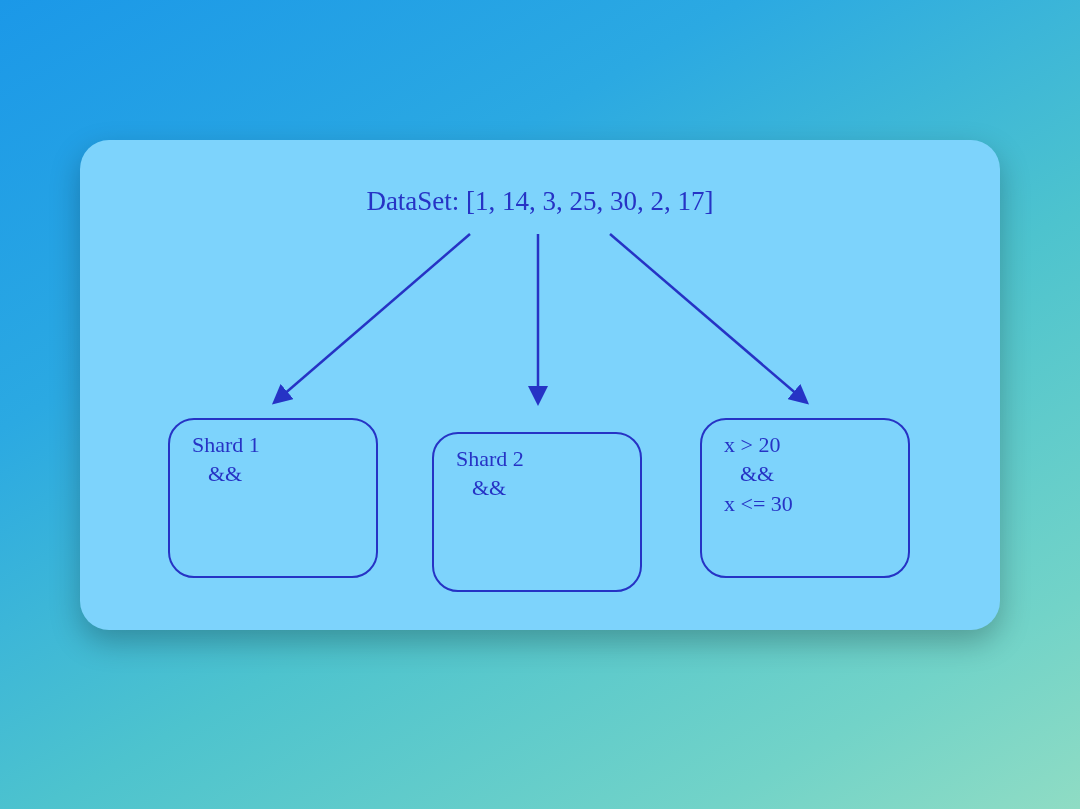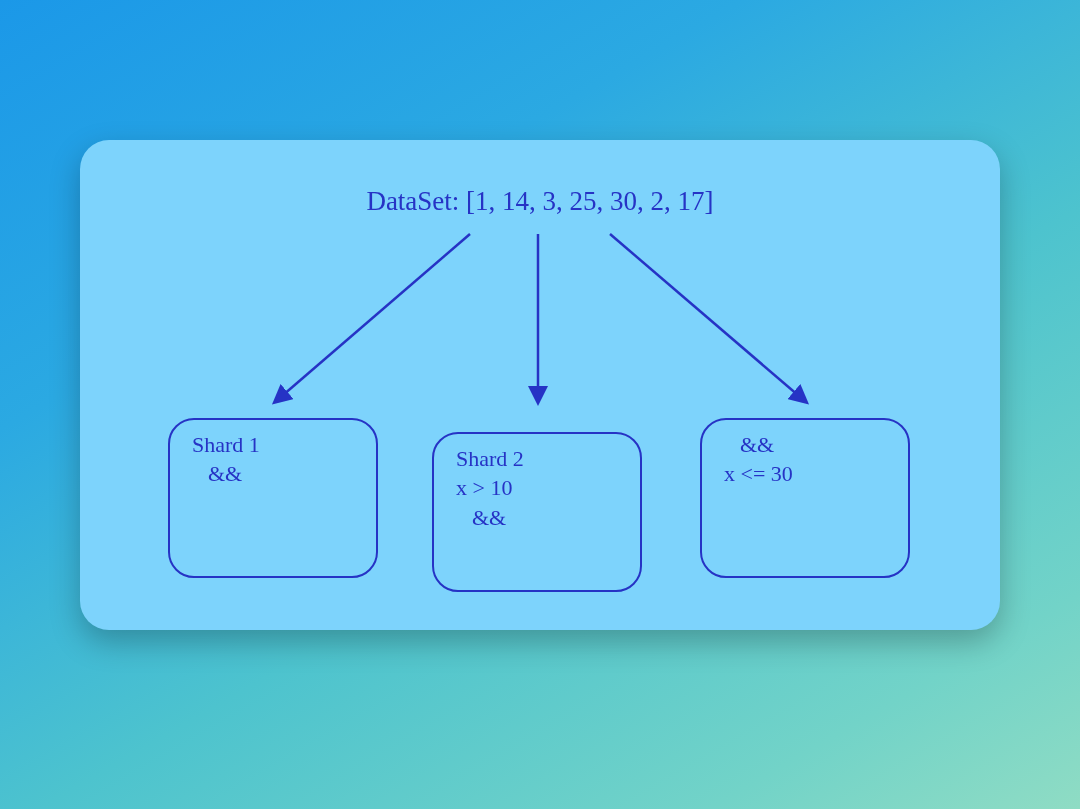--- a/index.html
+++ b/index.html
@@ -76,20 +76,20 @@
     <line x1="458" y1="94" x2="458" y2="262" stroke="#2633c5" stroke-width="2.5" marker-end="url(#ah)"></line>
     <line x1="530" y1="94" x2="726" y2="262" stroke="#2633c5" stroke-width="2.5" marker-end="url(#ah)"></line>
   </svg>
 
   <div id="shard1" class="shard ink">
     <div>Shard 1</div>
     <div class="amp">&amp;&amp;</div>
   </div>
   <div id="shard2" class="shard ink">
     <div>Shard 2</div>
-    <div>x &gt; 10</div>
     <div class="amp">&amp;&amp;</div>
   </div>
   <div id="shard3" class="shard ink">
+    <div>x &gt; 20</div>
     <div class="amp">&amp;&amp;</div>
     <div>x &lt;= 30</div>
   </div>
 </div>
 
 </body></html>

